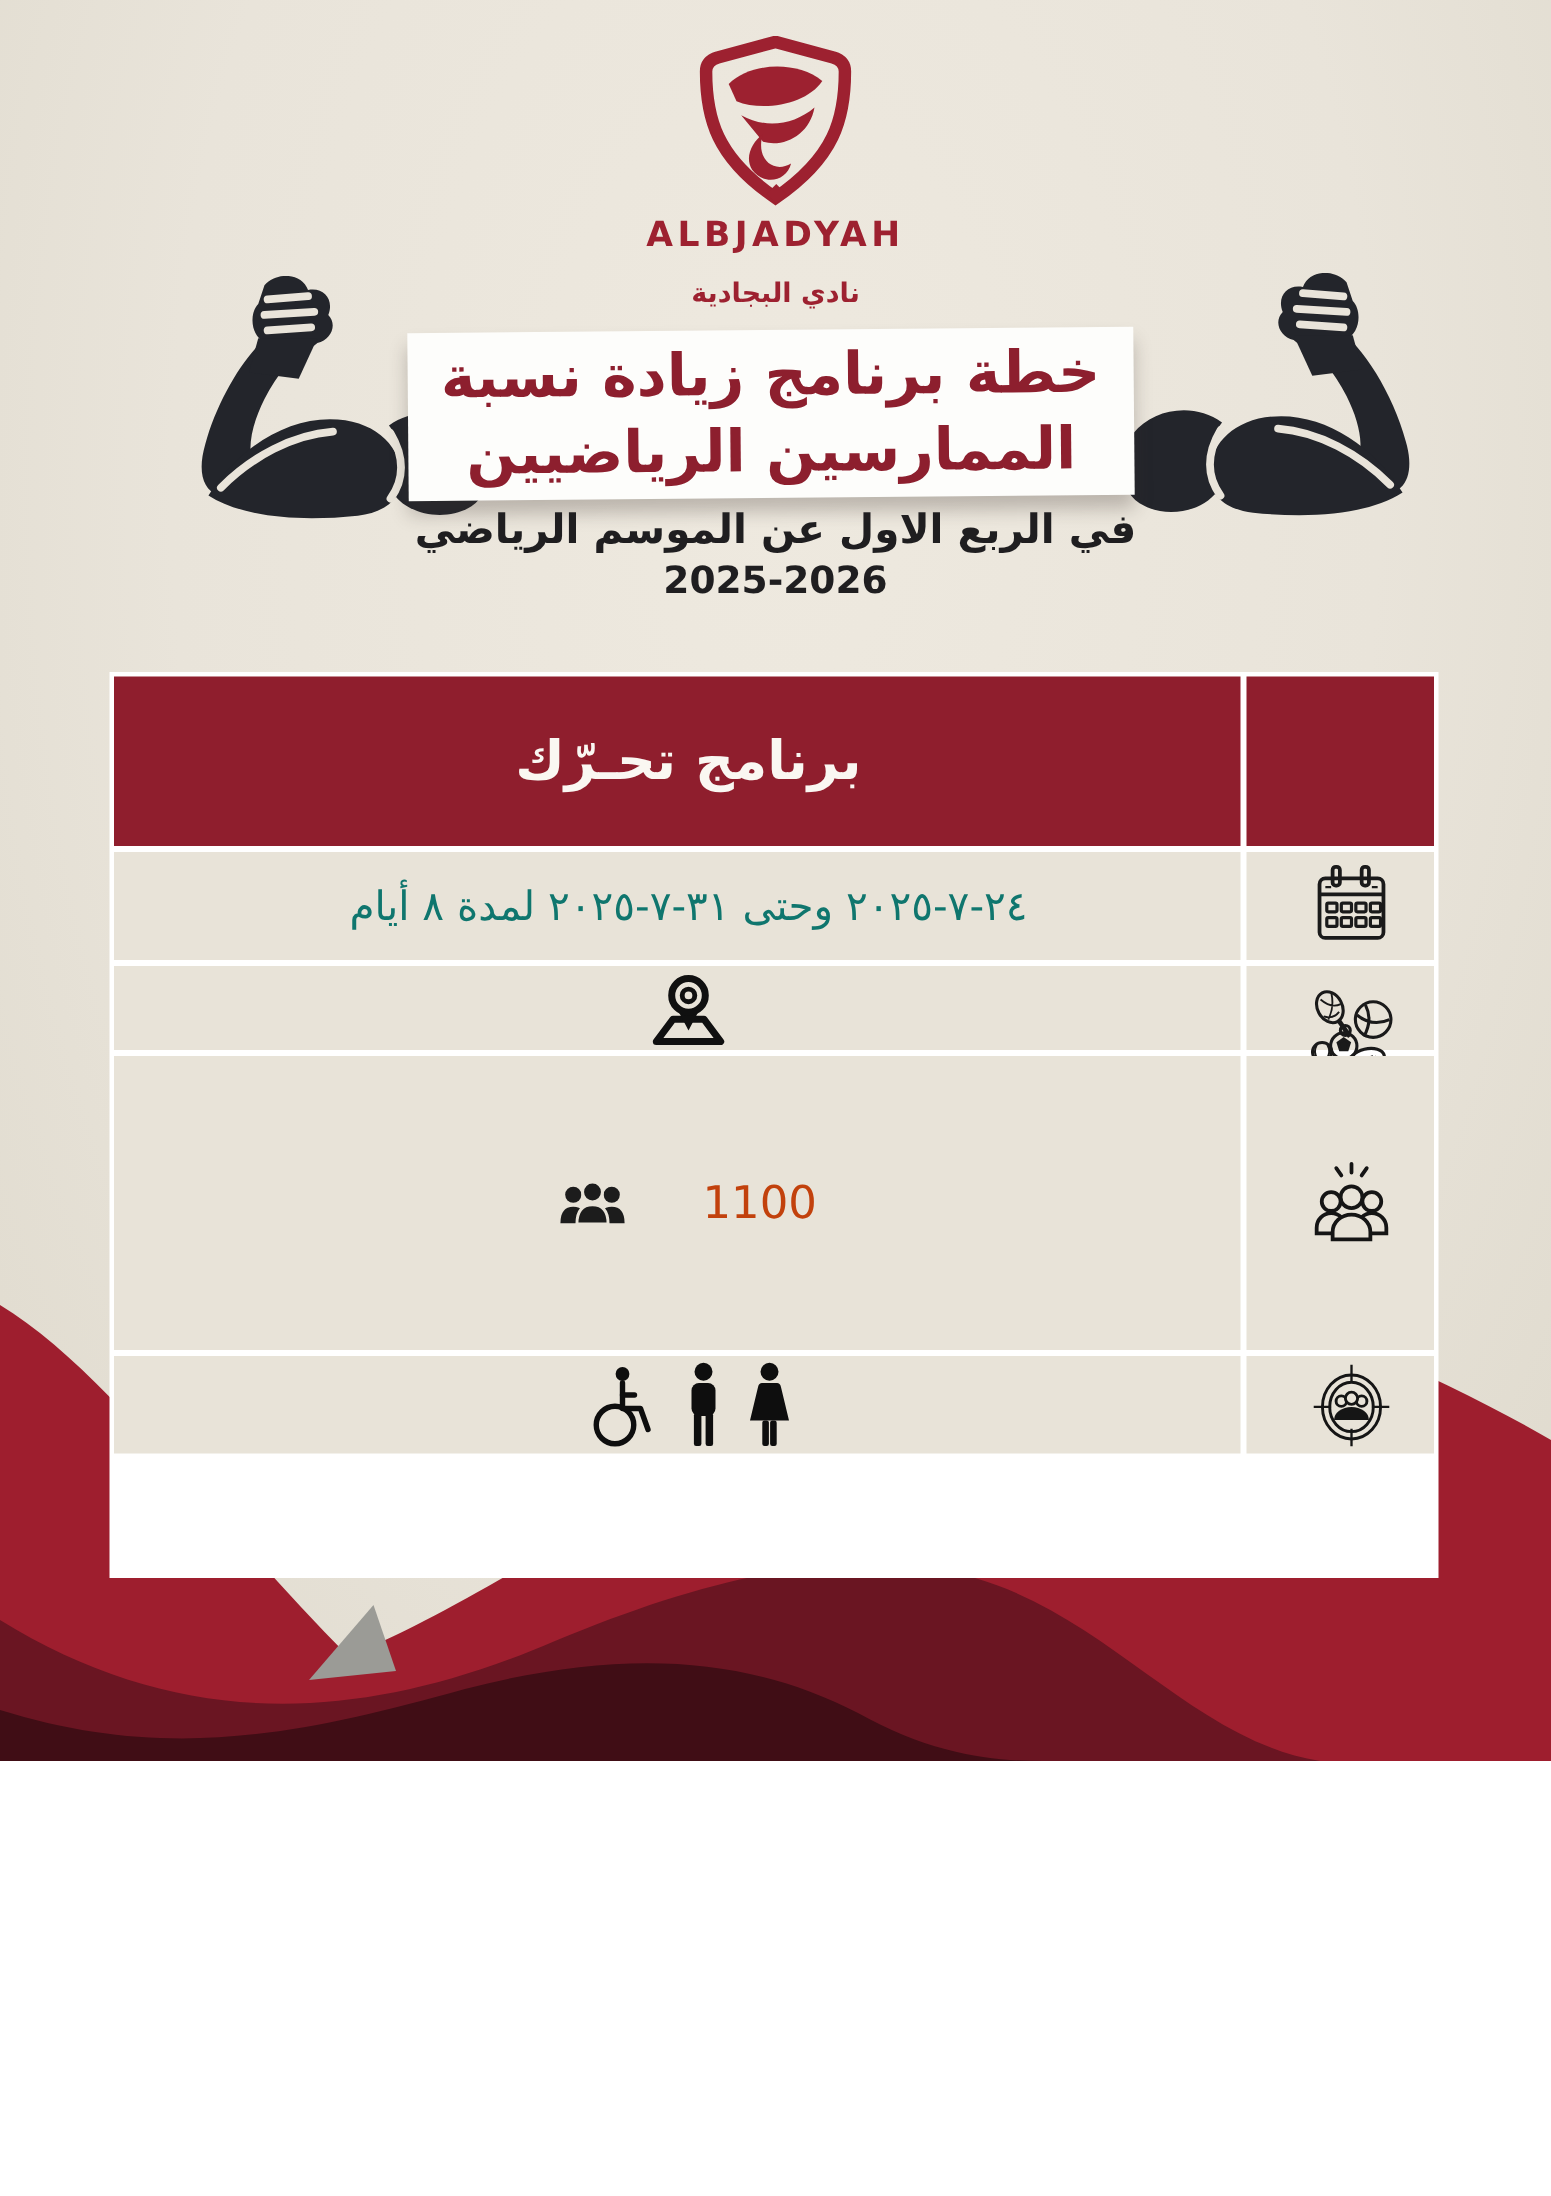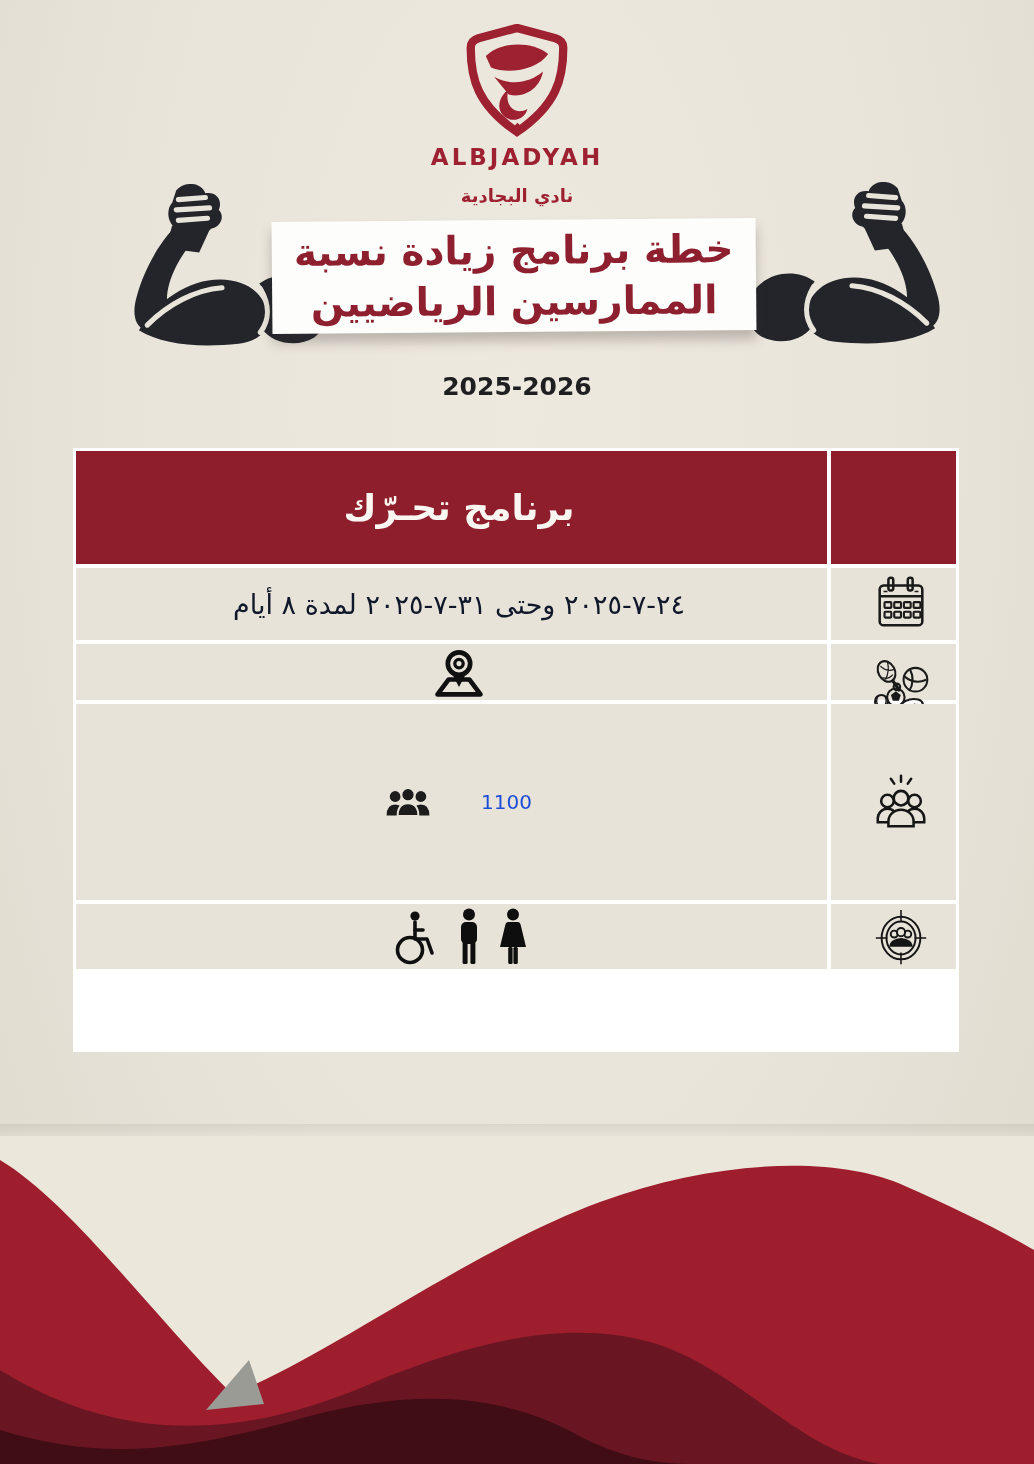--- a/index.html
+++ b/index.html
@@ -1,18 +1,18 @@
 <!DOCTYPE html>
 <html lang="ar"><head>
 <meta charset="utf-8">
 <style>
   html,body{margin:0;padding:0;}
   body{font-family:"DejaVu Sans","Liberation Sans",sans-serif;}
   .page{
-    position:relative;width:1034px;height:1464px;overflow:hidden;
+    position:relative;width:1034px;height:1174px;overflow:hidden;
     background:radial-gradient(ellipse at 50% 28%, #eee9df 0%, #e9e4da 55%, #ded9cc 100%);
   }
   
   .logo-wrap{position:absolute;top:24px;left:0;width:100%;text-align:center;}
   .logo-shield{display:block;margin:0 auto;}
   .wordmark{margin-top:4px;font-size:23px;font-weight:bold;letter-spacing:3px;color:#9d2130;}
   .club-name{margin-top:15px;font-size:18px;font-weight:bold;color:#9d2130;direction:rtl;}
   
   .arm{position:absolute;z-index:1;}
   .arm-left{left:112px;top:184px;}
@@ -32,24 +32,24 @@
   
   .ptable{
     position:absolute;z-index:2;left:73px;top:448px;width:886px;
     background:#ffffff;padding:3px;box-sizing:border-box;
     display:grid;grid-template-columns:1fr 125px;grid-template-rows:113px 72px 56px 196px 65px 76px;
     gap:4px;
   }
   .cell{background:#e8e3d8;display:flex;align-items:center;justify-content:center;padding-left:15px;}
   .cell-header{background:#8f1e2d;}
   .header-label{color:#faf7f2;font-weight:900;font-size:36px;direction:rtl;}
-  .cell-text{direction:rtl;color:#0f172a;font-size:27px;font-weight:500;text-align:center;padding:0 18px;}
+  .cell-text{direction:rtl;color:#0f766e;font-size:27px;font-weight:500;text-align:center;padding:0 18px;}
   .sports-list{direction:rtl;text-align:center;color:#2b2a29;font-size:26px;font-weight:500;line-height:32px;}
   .count-wrap{display:flex;flex-direction:row;align-items:center;gap:10px;direction:ltr;}
-  .count-num{font-size:20px;color:#1d4ed8;font-weight:500;margin-left:41px;}
+  .count-num{font-size:30px;color:#c2410c;font-weight:500;margin-left:41px;}
   .audience-wrap{display:flex;align-items:flex-end;gap:16px;direction:ltr;}
   
   .seam{position:absolute;left:0;top:1124px;width:100%;height:14px;z-index:0;
     background:linear-gradient(to bottom, rgba(90,80,70,0.10), rgba(90,80,70,0));}
   .floor{position:absolute;left:0;top:1136px;width:100%;height:328px;z-index:0;background:#ece7db;}
   .waves{position:absolute;left:0;bottom:0;z-index:1;display:block;}
 </style>
 </head>
 <body>
 
@@ -98,20 +98,21 @@
       <path d="M62,15 L88,13 M60,25 L92,23 M62,35 L90,33"></path>
     </g>
   </svg>
 
   <div class="banner">
     <div class="banner-title">
       <div>خطة برنامج زيادة نسبة</div>
       <div>الممارسين الرياضيين</div>
     </div>
   </div>
+  <div class="subtitle">في الربع الاول عن الموسم الرياضي</div>
   <div class="season">2025-2026</div>
 
   <div class="ptable">
 
     <div class="cell cell-header">
       <div class="header-label">برنامج تحـرّك</div>
     </div>
     <div class="cell cell-header"></div>
 
     <div class="cell">

